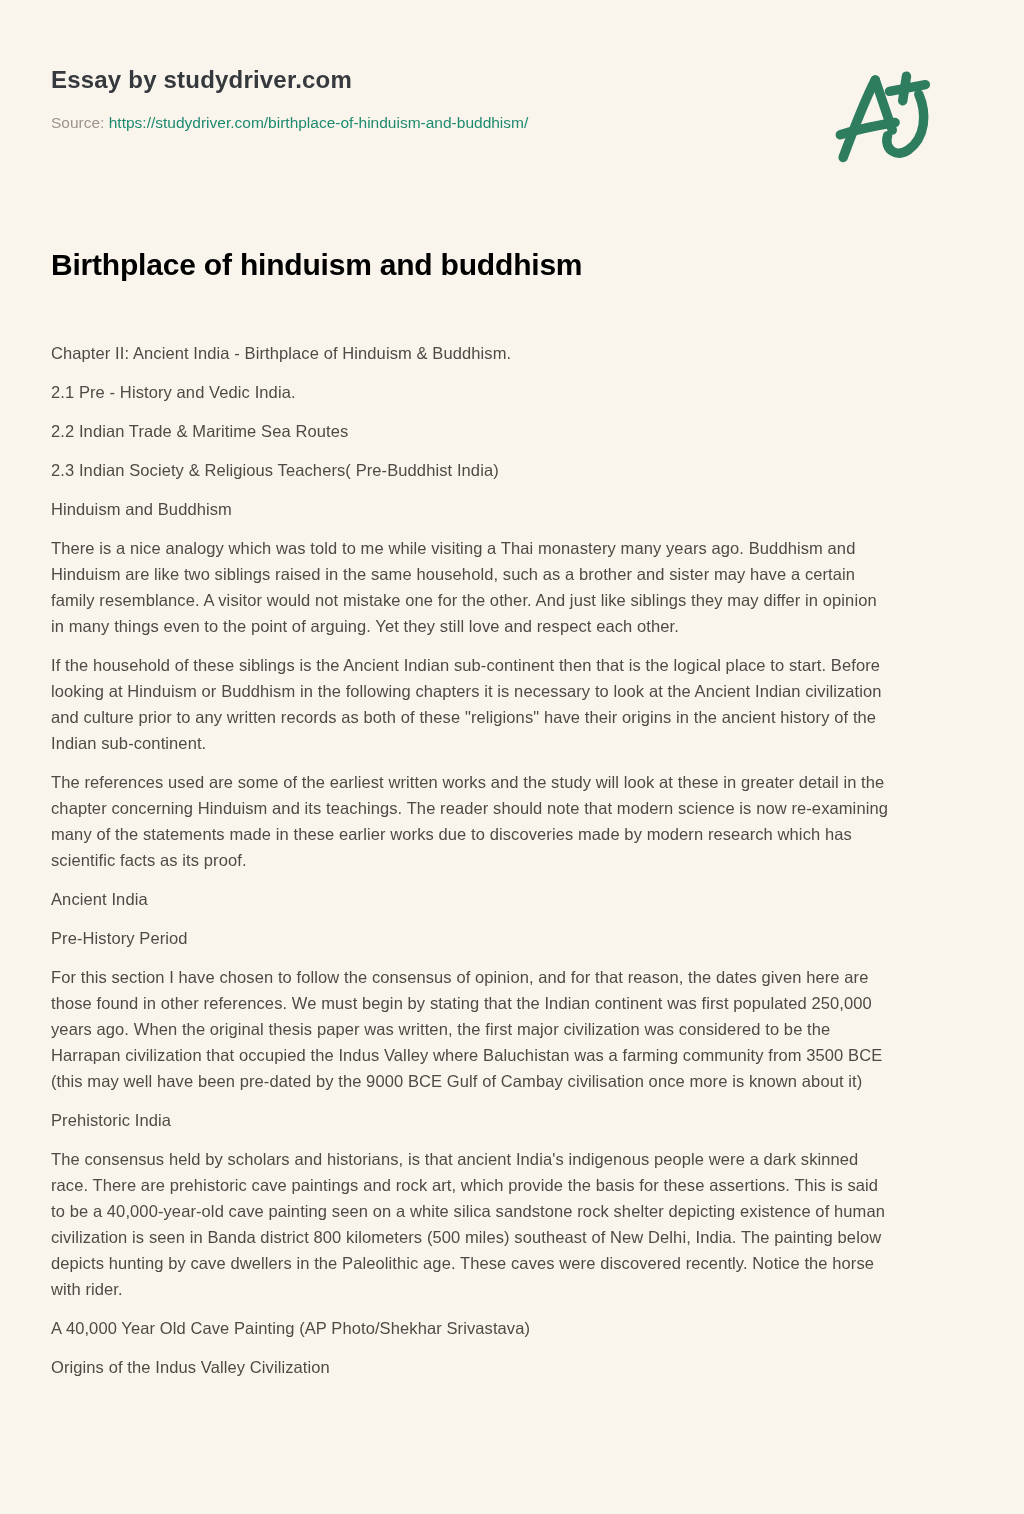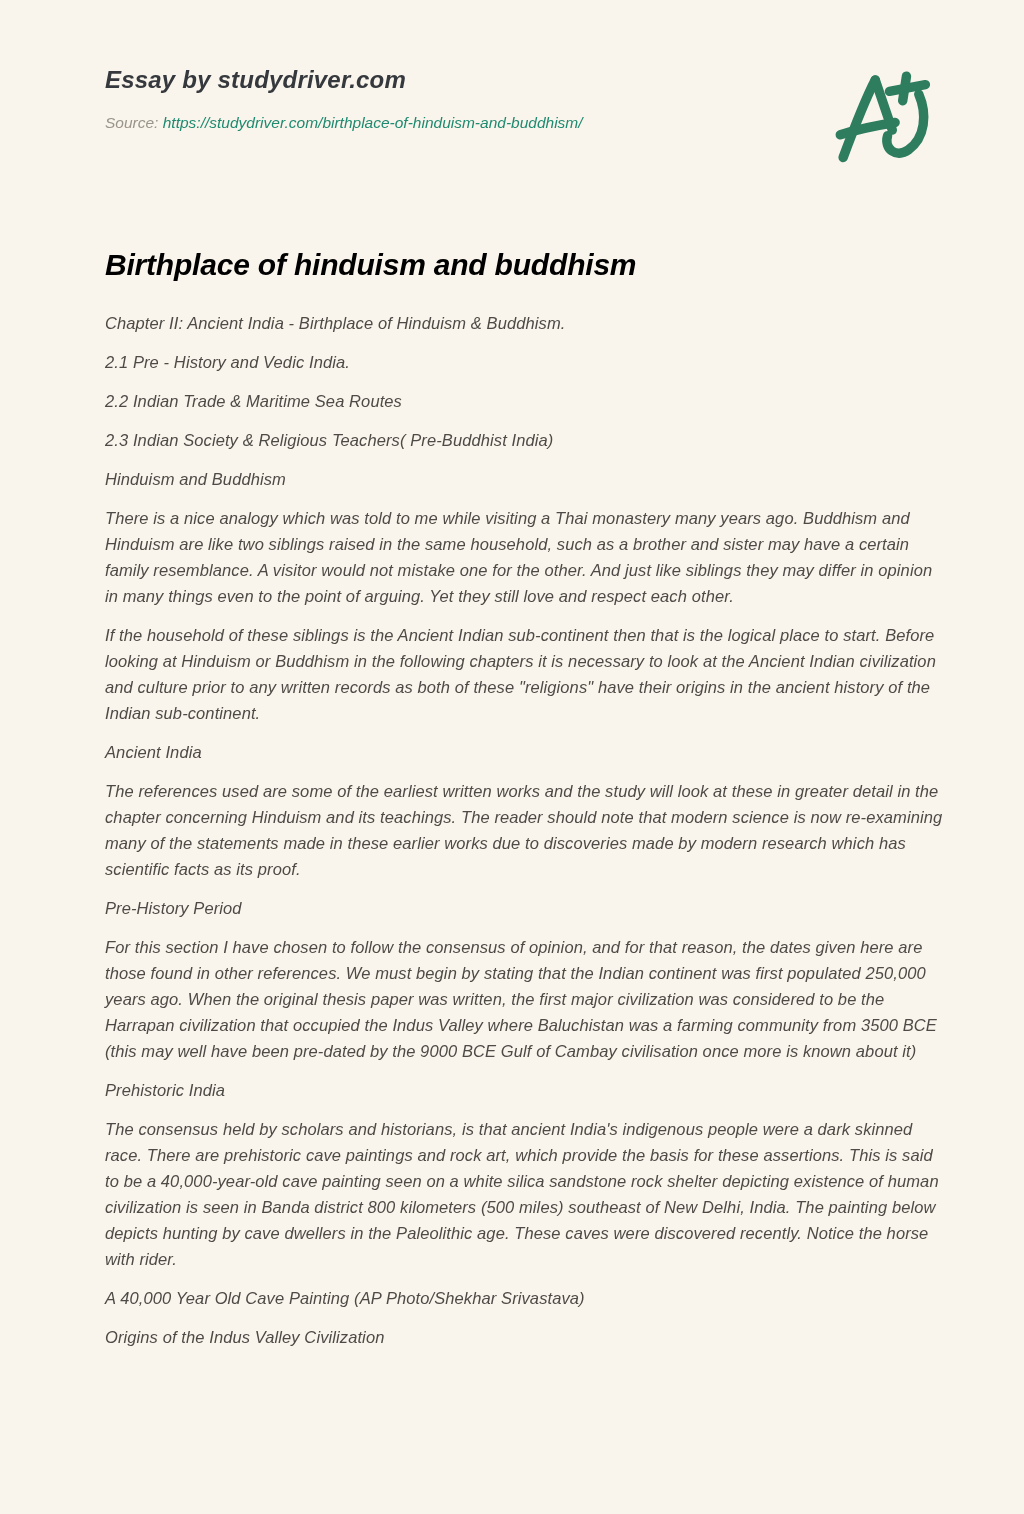--- a/index.html
+++ b/index.html
@@ -6,25 +6,24 @@
   html, body { margin: 0; padding: 0; }
   body {
     width: 1024px;
     height: 1514px;
     background: #faf5ec;
     font-family: "Liberation Sans", sans-serif;
     overflow: hidden;
     position: relative;
   }
   .page {
-    padding: 66px 95px 0 105px;
+    padding: 66px 95px 0 51px;
     position: relative;
     width: 1024px;
     height: 1110px;
-    font-style: italic;
   }
   
   .header-title {
     margin: 0;
     font-size: 24px;
     font-weight: 700;
     color: #35393d;
     letter-spacing: 0.2px;
   }
   .source-line {
@@ -48,21 +47,21 @@
   
   .essay-title {
     margin: 116px 0 0 0;
     font-size: 30px;
     font-weight: 700;
     color: #000000;
     letter-spacing: -0.2px;
   }
   
   .doc-body {
-    margin-top: 28px;
+    margin-top: 58px;
     width: 838px;
   }
   .doc-body p.para {
     margin: 0 0 13px 0;
     font-size: 16.5px;
     line-height: 26px;
     color: #4e4b47;
     letter-spacing: 0.1px;
   }
 </style>
@@ -102,22 +101,22 @@
     <h2 class="essay-title">Birthplace of hinduism and buddhism</h2>
 
     <div class="doc-body">
         <p class="para">Chapter II: Ancient India - Birthplace of Hinduism &amp; Buddhism.</p>
         <p class="para">2.1 Pre - History and Vedic India.</p>
         <p class="para">2.2 Indian Trade &amp; Maritime Sea Routes</p>
         <p class="para">2.3 Indian Society &amp; Religious Teachers( Pre-Buddhist India)</p>
         <p class="para">Hinduism and Buddhism</p>
         <p class="para">There is a nice analogy which was told to me while visiting a Thai monastery many years ago. Buddhism and Hinduism are like two siblings raised in the same household, such as a brother and sister may have a certain family resemblance. A visitor would not mistake one for the other. And just like siblings they may differ in opinion in many things even to the point of arguing. Yet they still love and respect each other.</p>
         <p class="para">If the household of these siblings is the Ancient Indian sub-continent then that is the logical place to start. Before looking at Hinduism or Buddhism in the following chapters it is necessary to look at the Ancient Indian civilization and culture prior to any written records as both of these "religions" have their origins in the ancient history of the Indian sub-continent.</p>
+        <p class="para">The references used are some of the earliest written works and the study will look at these in greater detail in the chapter concerning Hinduism and its teachings. The reader should note that modern science is now re-examining many of the statements made in these earlier works due to discoveries made by modern research which has scientific facts as its proof.</p>
         <p class="para">Ancient India</p>
-        <p class="para">The references used are some of the earliest written works and the study will look at these in greater detail in the chapter concerning Hinduism and its teachings. The reader should note that modern science is now re-examining many of the statements made in these earlier works due to discoveries made by modern research which has scientific facts as its proof.</p>
         <p class="para">Pre-History Period</p>
         <p class="para">For this section I have chosen to follow the consensus of opinion, and for that reason, the dates given here are those found in other references. We must begin by stating that the Indian continent was first populated 250,000 years ago. When the original thesis paper was written, the first major civilization was considered to be the Harrapan civilization that occupied the Indus Valley where Baluchistan was a farming community from 3500 BCE (this may well have been pre-dated by the 9000 BCE Gulf of Cambay civilisation once more is known about it)</p>
         <p class="para">Prehistoric India</p>
         <p class="para">The consensus held by scholars and historians, is that ancient India's indigenous people were a dark skinned race. There are prehistoric cave paintings and rock art, which provide the basis for these assertions. This is said to be a 40,000-year-old cave painting seen on a white silica sandstone rock shelter depicting existence of human civilization is seen in Banda district 800 kilometers (500 miles) southeast of New Delhi, India. The painting below depicts hunting by cave dwellers in the Paleolithic age. These caves were discovered recently. Notice the horse with rider.</p>
         <p class="para">A 40,000 Year Old Cave Painting (AP Photo/Shekhar Srivastava)</p>
         <p class="para">Origins of the Indus Valley Civilization</p>
       </div>
   </main>
 
 </div>

